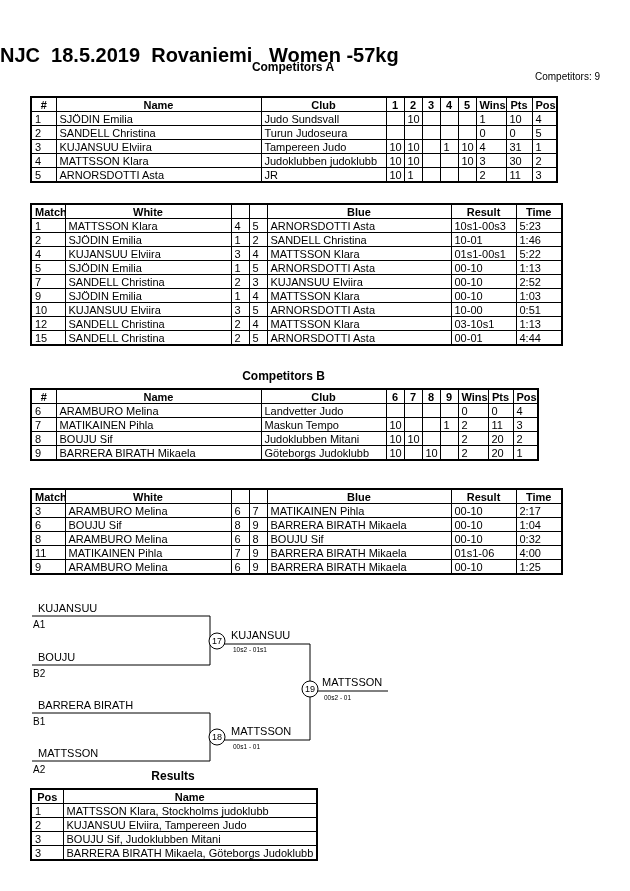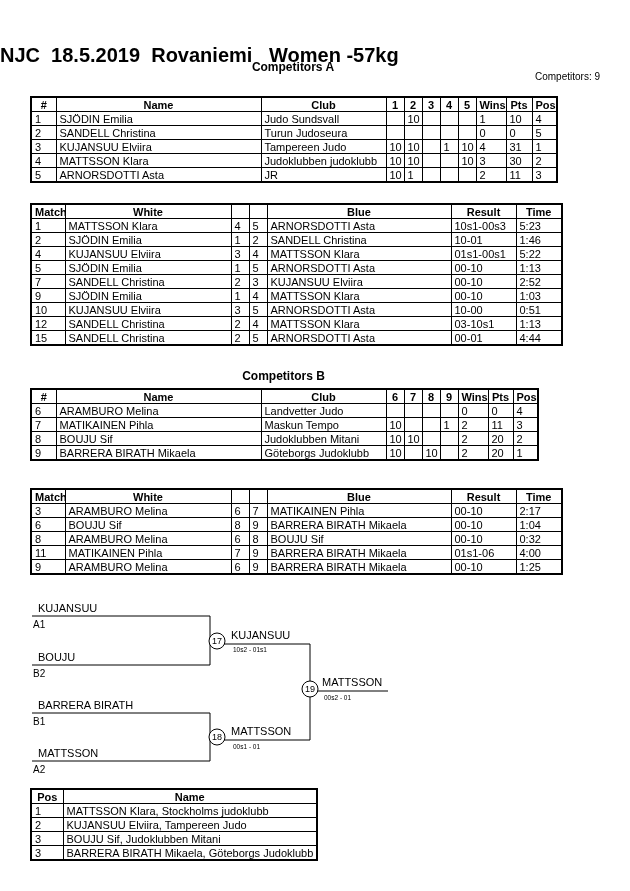--- a/index.html
+++ b/index.html
@@ -433,20 +433,21 @@
     <text class="bscore" x="324" y="105">00s2 - 01</text>
 
     <circle cx="217" cy="46" r="8"></circle>
     <text class="bnum" x="217" y="49">17</text>
     <circle cx="217" cy="142" r="8"></circle>
     <text class="bnum" x="217" y="145">18</text>
     <circle cx="310" cy="94" r="8"></circle>
     <text class="bnum" x="310" y="97">19</text>
   </svg>
 
+  <div class="sec-head" id="head-results">Results</div>
 
   <table class="tbl" id="tbl-results">
     <colgroup>
         <col style="width:32px">
         <col style="width:254px">
       </colgroup>
     <thead>
       <tr>
         <th>Pos</th>
         <th>Name</th>

